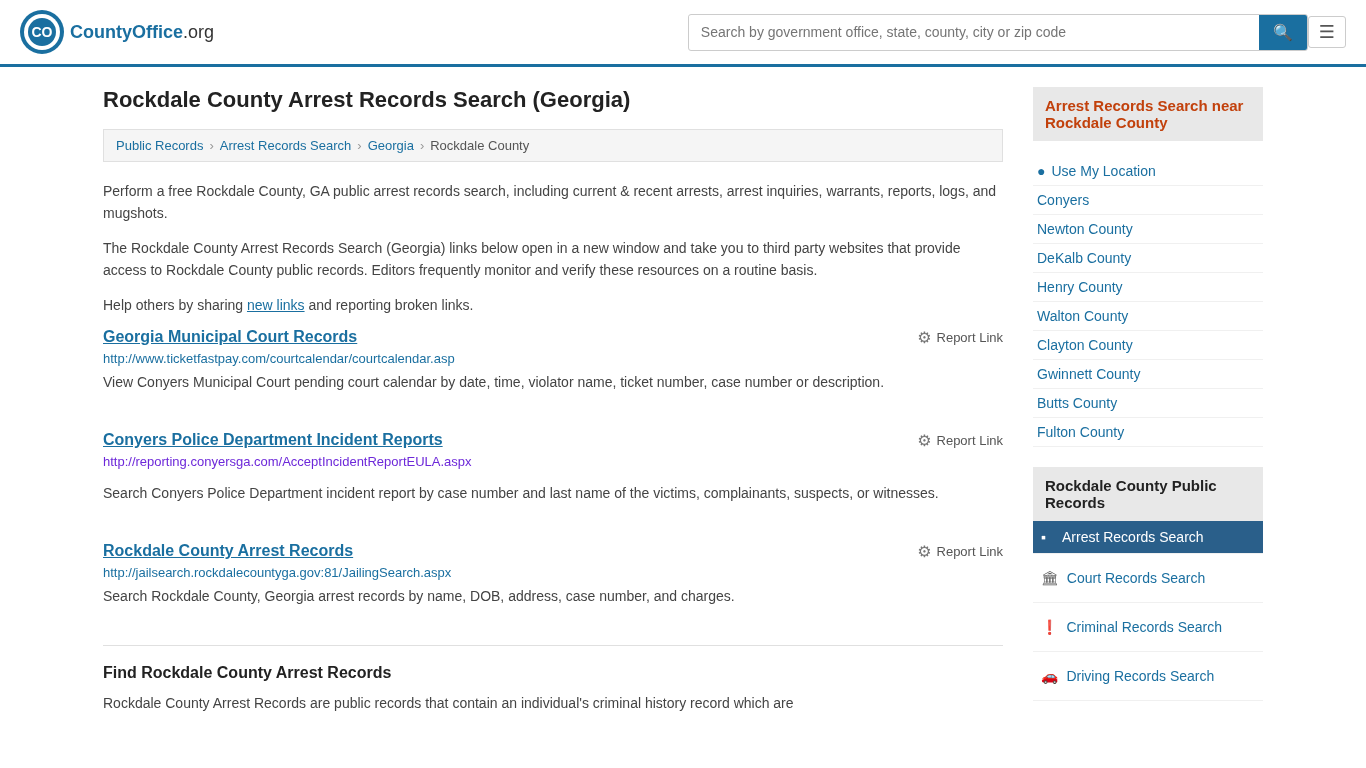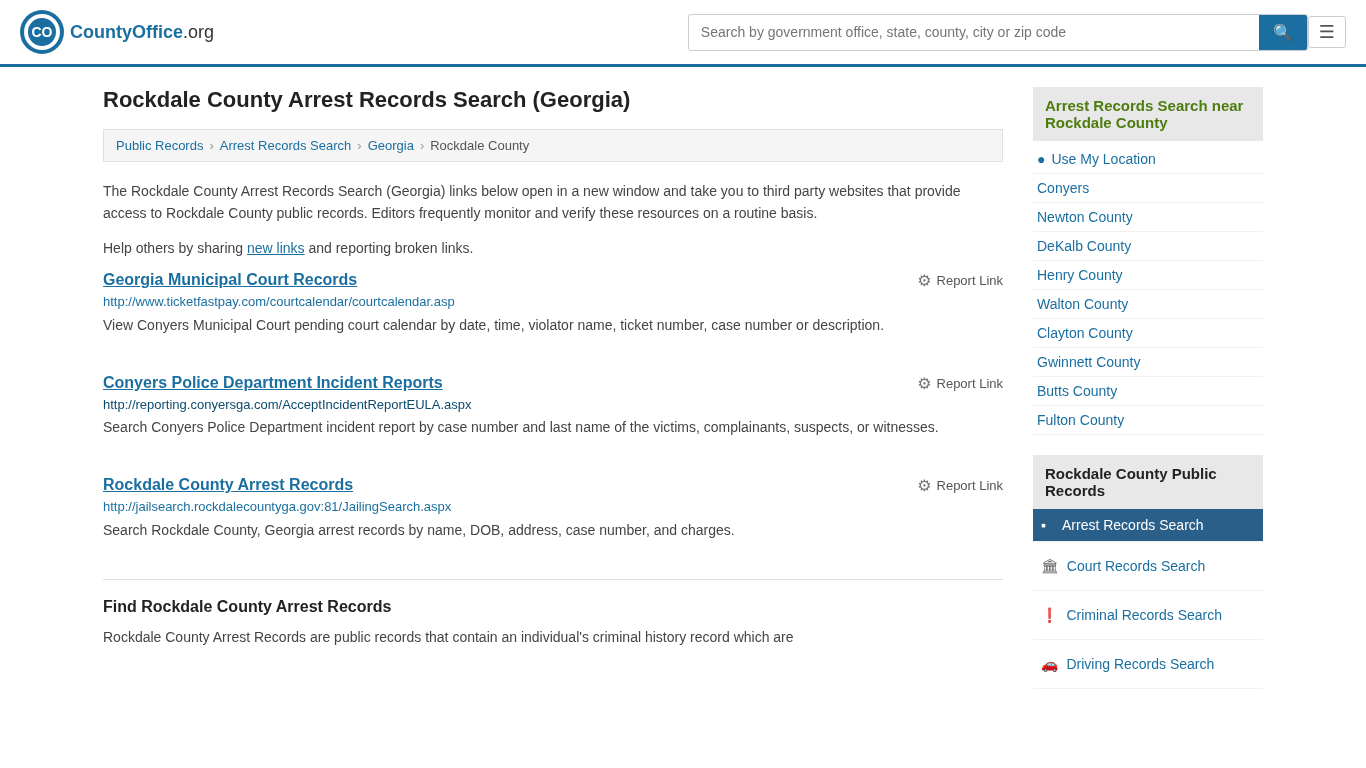--- a/index.html
+++ b/index.html
@@ -170,22 +170,22 @@
       border-top: 1px solid #e0e0e0;
       padding-top: 18px;
     }
 
     
     .sidebar-section-title {
       background: #e8e8e8;
       padding: 10px 12px;
       font-size: 15px;
       font-weight: bold;
-      color: #4d7c0f;
-      margin-bottom: 4px;
+      color: #c2410c;
+      margin-bottom: 16px;
     }
     .sidebar-links {
       list-style: none;
       margin-bottom: 20px;
     }
     .sidebar-links li {
       padding: 6px 4px;
       border-bottom: 1px solid #f0f0f0;
       display: flex;
       align-items: center;
@@ -282,20 +282,21 @@
     <nav id="breadcrumb">
       <a href="#">Public Records</a>
       <span class="bc-sep">›</span>
       <a href="#">Arrest Records Search</a>
       <span class="bc-sep">›</span>
       <a href="#">Georgia</a>
       <span class="bc-sep">›</span>
       <span>Rockdale County</span>
     </nav>
 
+    <p class="desc-para">Perform a free Rockdale County, GA public arrest records search, including current &amp; recent arrests, arrest inquiries, warrants, reports, logs, and mugshots.</p>
     <p class="desc-para">The Rockdale County Arrest Records Search (Georgia) links below open in a new window and take you to third party websites that provide access to Rockdale County public records. Editors frequently monitor and verify these resources on a routine basis.</p>
     <p class="desc-para">
       <span>Help others by sharing </span><a href="#">new links</a><span> and reporting broken links.</span>
     </p>
 
     <div class="result-item">
       <div class="result-header">
         <a href="#" class="result-title">Georgia Municipal Court Records</a>
         <button class="report-link-btn">
           <span class="report-icon">⚙</span>
@@ -307,21 +308,21 @@
     </div>
 
     <div class="result-item">
       <div class="result-header">
         <a href="#" class="result-title">Conyers Police Department Incident Reports</a>
         <button class="report-link-btn">
           <span class="report-icon">⚙</span>
           <span>Report Link</span>
         </button>
       </div>
-      <div class="result-url" style="cursor:pointer;color:#0c4a6e;font-size:13px;margin-bottom:5px;">http://reporting.conyersga.com/AcceptIncidentReportEULA.aspx</div>
+      <div class="result-url" style="cursor:pointer;color:#6d28d9;font-size:13px;margin-bottom:14px;">http://reporting.conyersga.com/AcceptIncidentReportEULA.aspx</div>
       <p class="result-desc">Search Conyers Police Department incident report by case number and last name of the victims, complainants, suspects, or witnesses.</p>
     </div>
 
     <div class="result-item">
       <div class="result-header">
         <a href="#" class="result-title">Rockdale County Arrest Records</a>
         <button class="report-link-btn">
           <span class="report-icon">⚙</span>
           <span>Report Link</span>
         </button>

